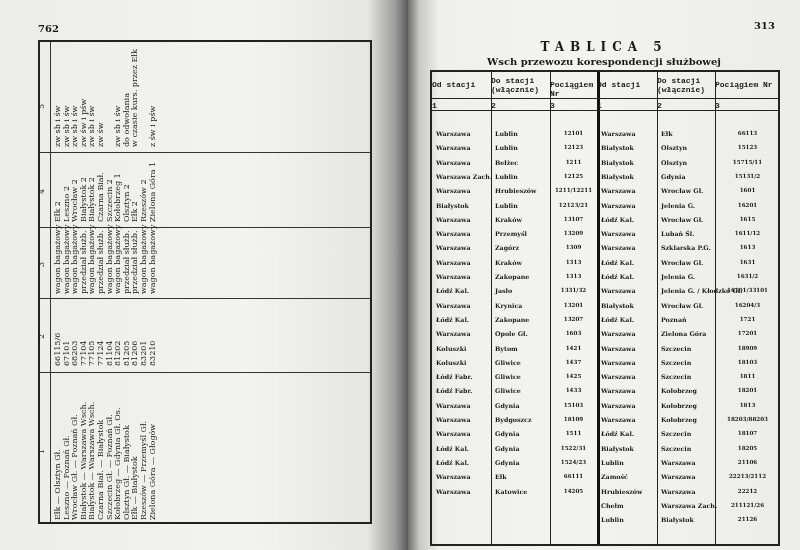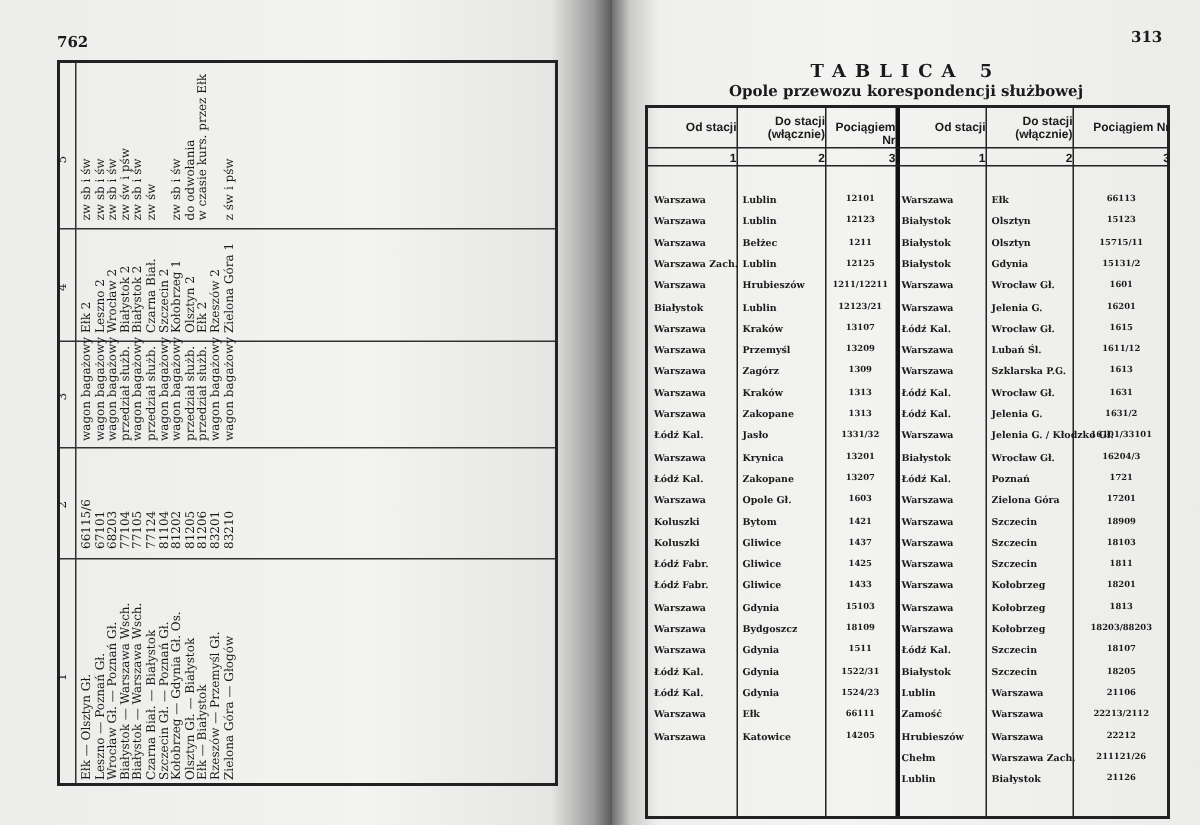--- a/index.html
+++ b/index.html
@@ -15,21 +15,21 @@
   .rot { position:absolute; transform:rotate(-90deg); transform-origin:left top; font-size:8px; line-height:8.6px; white-space:pre; font-family:"DejaVu Serif", serif; }
   .colnum { position:absolute; font-size:8px; transform:rotate(-90deg); }
   
   .title { position:absolute; left:408px; width:392px; text-align:center; font-weight:bold; }
   .t1 { top:40px; font-size:12px; letter-spacing:6px; }
   .t2 { top:56px; font-size:10px; }
   .rtable { position:absolute; left:430px; top:70px; width:350px; height:476px; border:2px solid #222; box-sizing:border-box; }
   .vline { position:absolute; top:0; bottom:0; border-left:1.5px solid #222; }
   .vline.thick { border-left:3px solid #111; }
   .hline { position:absolute; left:0; right:0; border-top:1.5px solid #222; }
-  .hcell { position:absolute; text-align:right; font-size:8px; font-weight:bold; line-height:9px; font-family:Liberation Sans, sans-serif; }
+  .hcell { position:absolute; text-align:left; font-size:8px; font-weight:bold; line-height:9px; font-family:Liberation Mono, monospace; }
   .cell { position:absolute; font-size:6.3px; font-weight:bold; font-family:"DejaVu Serif", serif; white-space:nowrap; }
   .num { text-align:center; font-size:5.6px; }
 </style>
 </head>
 <body>
 
 <div class="page page-left">
   <div class="pagenum" style="left:38px;top:23px;">762</div>
   <div class="ltable">
     <div class="lnumcol"></div>
@@ -112,21 +112,21 @@
 
 z św i pśw</div>
       </div>
   </div>
 </div>
 
 <div class="page page-right"></div>
 
 <div class="pagenum" style="left:754px;top:20px;">313</div>
 <div class="title t1">TABLICA 5</div>
-<div class="title t2">Opole przewozu korespondencji służbowej</div>
+<div class="title t2">Wsch przewozu korespondencji służbowej</div>
 
 <div class="rtable">
   <div class="vline" style="left:59px;"></div>
   <div class="vline" style="left:118px;"></div>
   <div class="vline thick" style="left:165px;"></div>
   <div class="vline" style="left:225px;"></div>
   <div class="vline" style="left:283px;"></div>
   <div class="hline" style="top:26px;"></div>
   <div class="hline" style="top:38px;"></div>
   <div id="rheaders">

